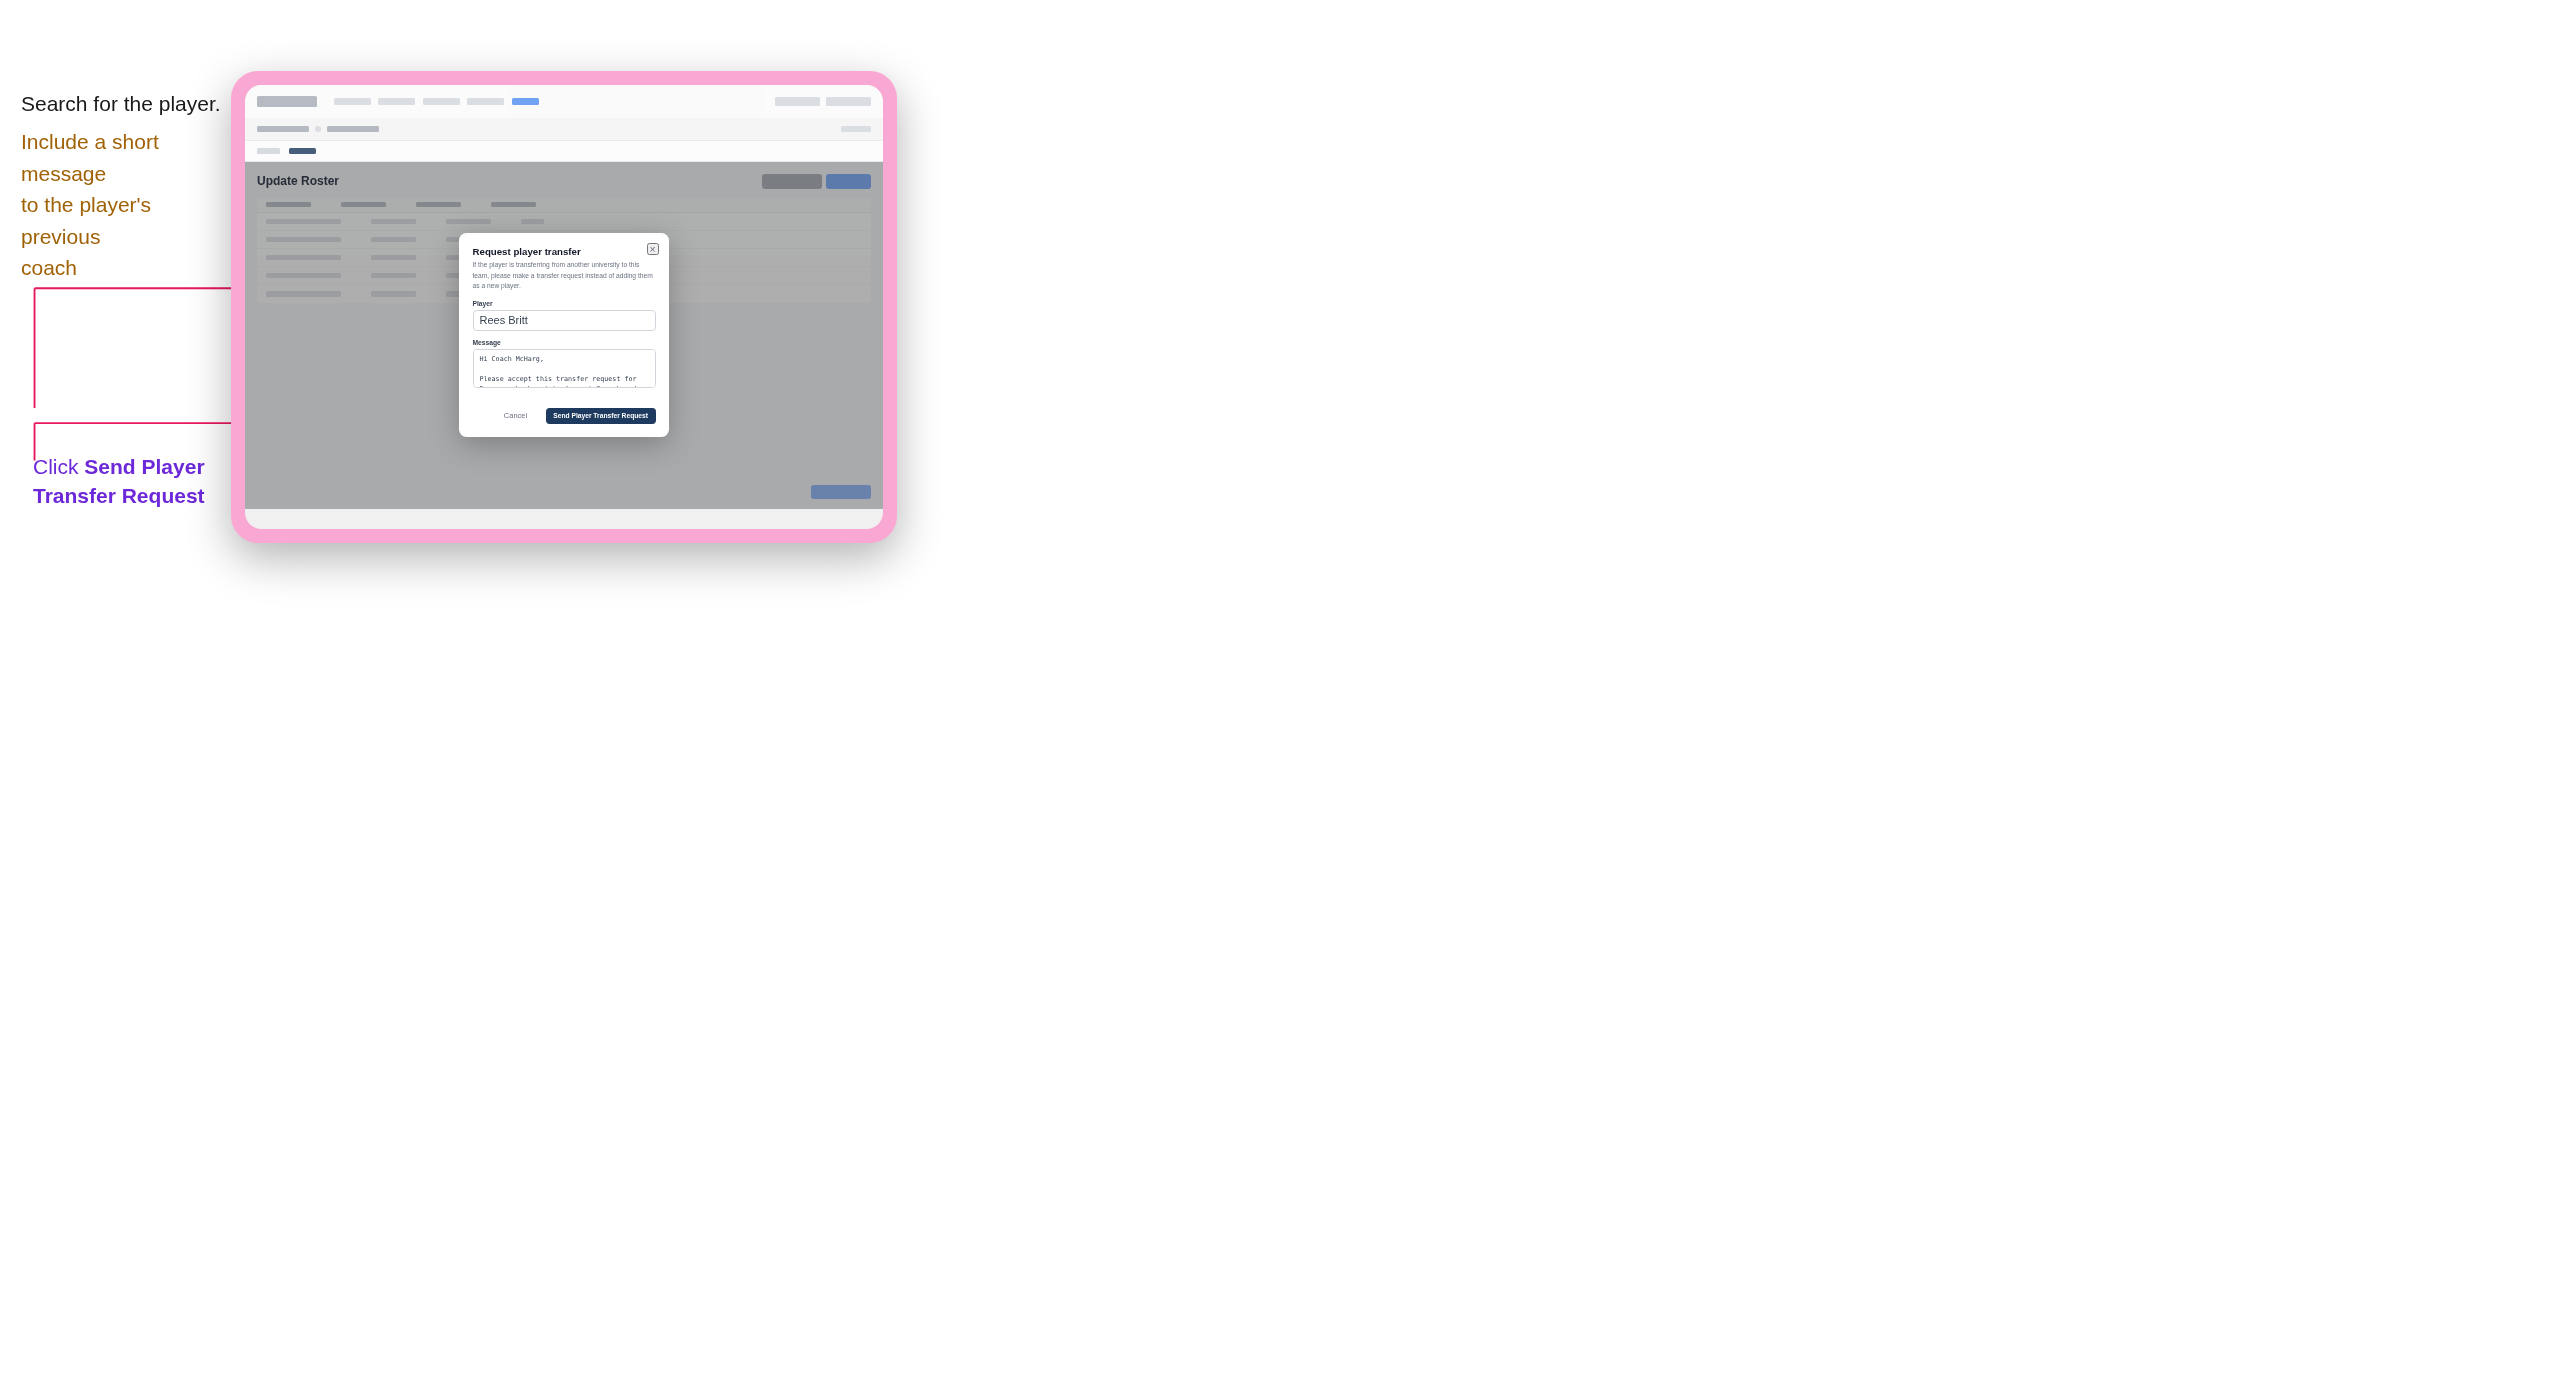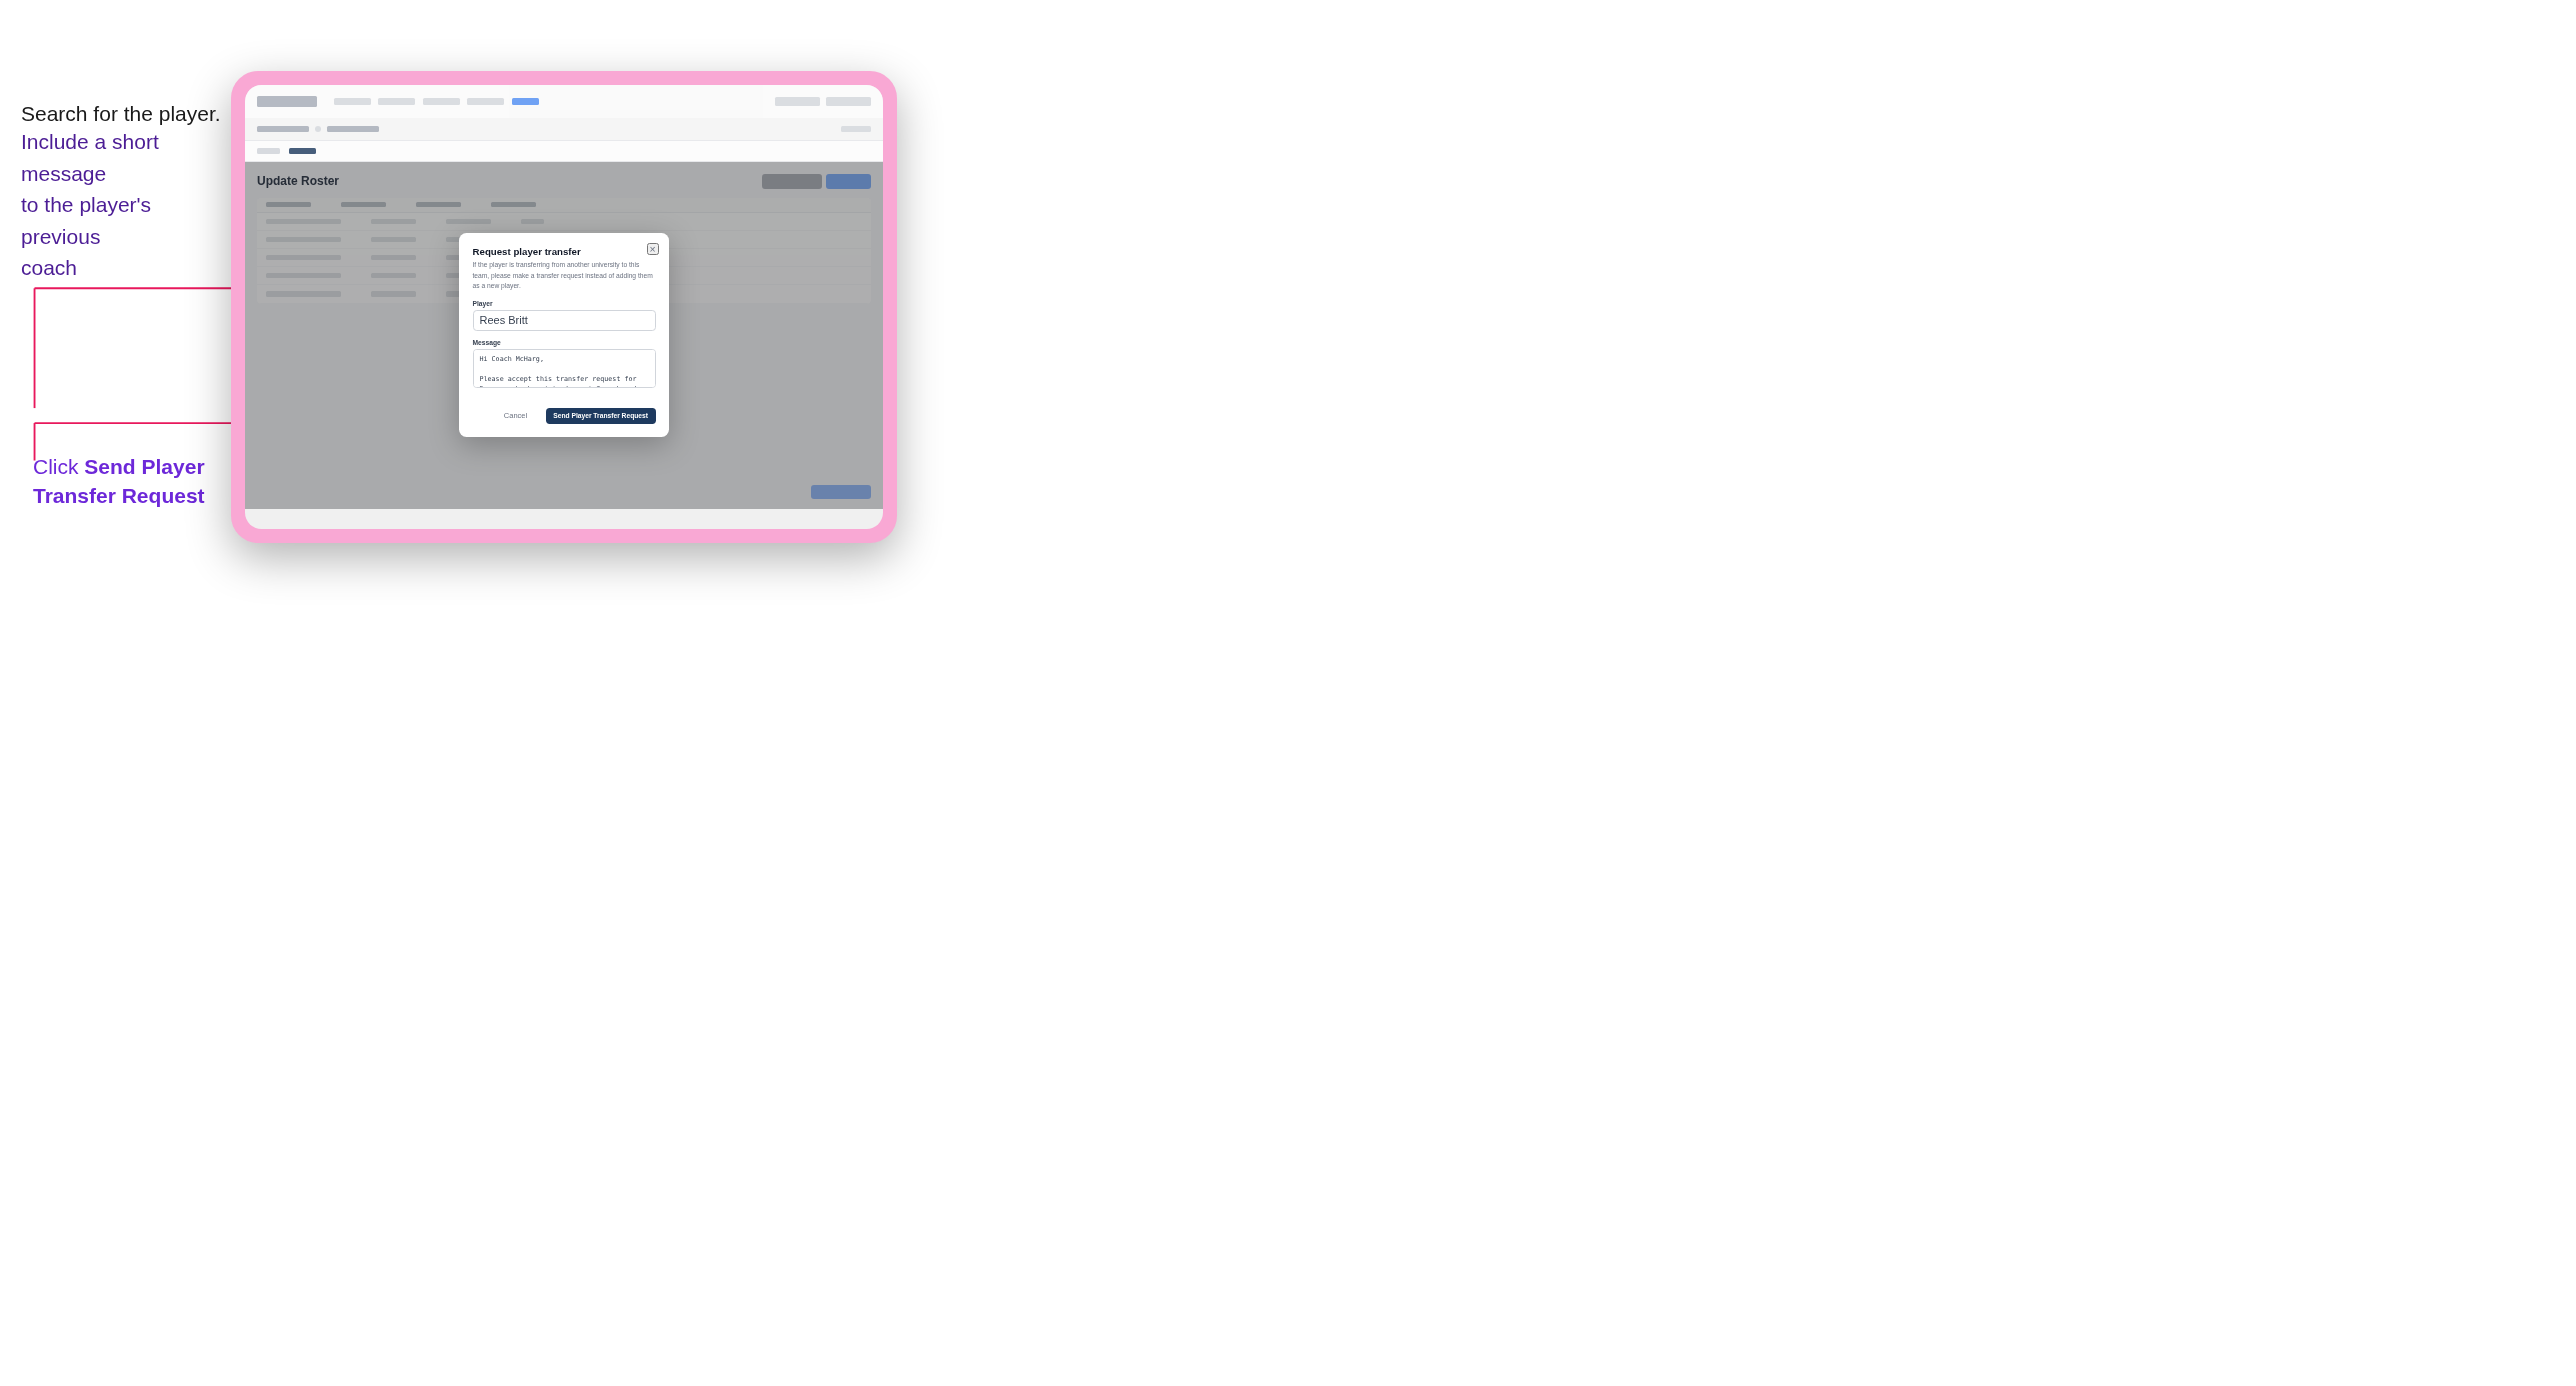--- a/index.html
+++ b/index.html
@@ -17,32 +17,32 @@
       position: absolute;
       left: 0;
       top: 0;
       width: 225px;
       height: 100%;
     }
 
     .annotation-text-1 {
       position: absolute;
       left: 21px;
-      top: 99px;
+      top: 89px;
       font-size: 21px;
       color: #1a1a1a;
       line-height: 1.4;
     }
 
     .annotation-text-2 {
       position: absolute;
       left: 21px;
       top: 126px;
       font-size: 21px;
-      color: #4c1d95;
+      color: #a16207;
       line-height: 1.5;
       width: 195px;
     }
 
     .annotation-text-3 {
       position: absolute;
       left: 21px;
       top: 452px;
       font-size: 21px;
       color: #6d28d9;

